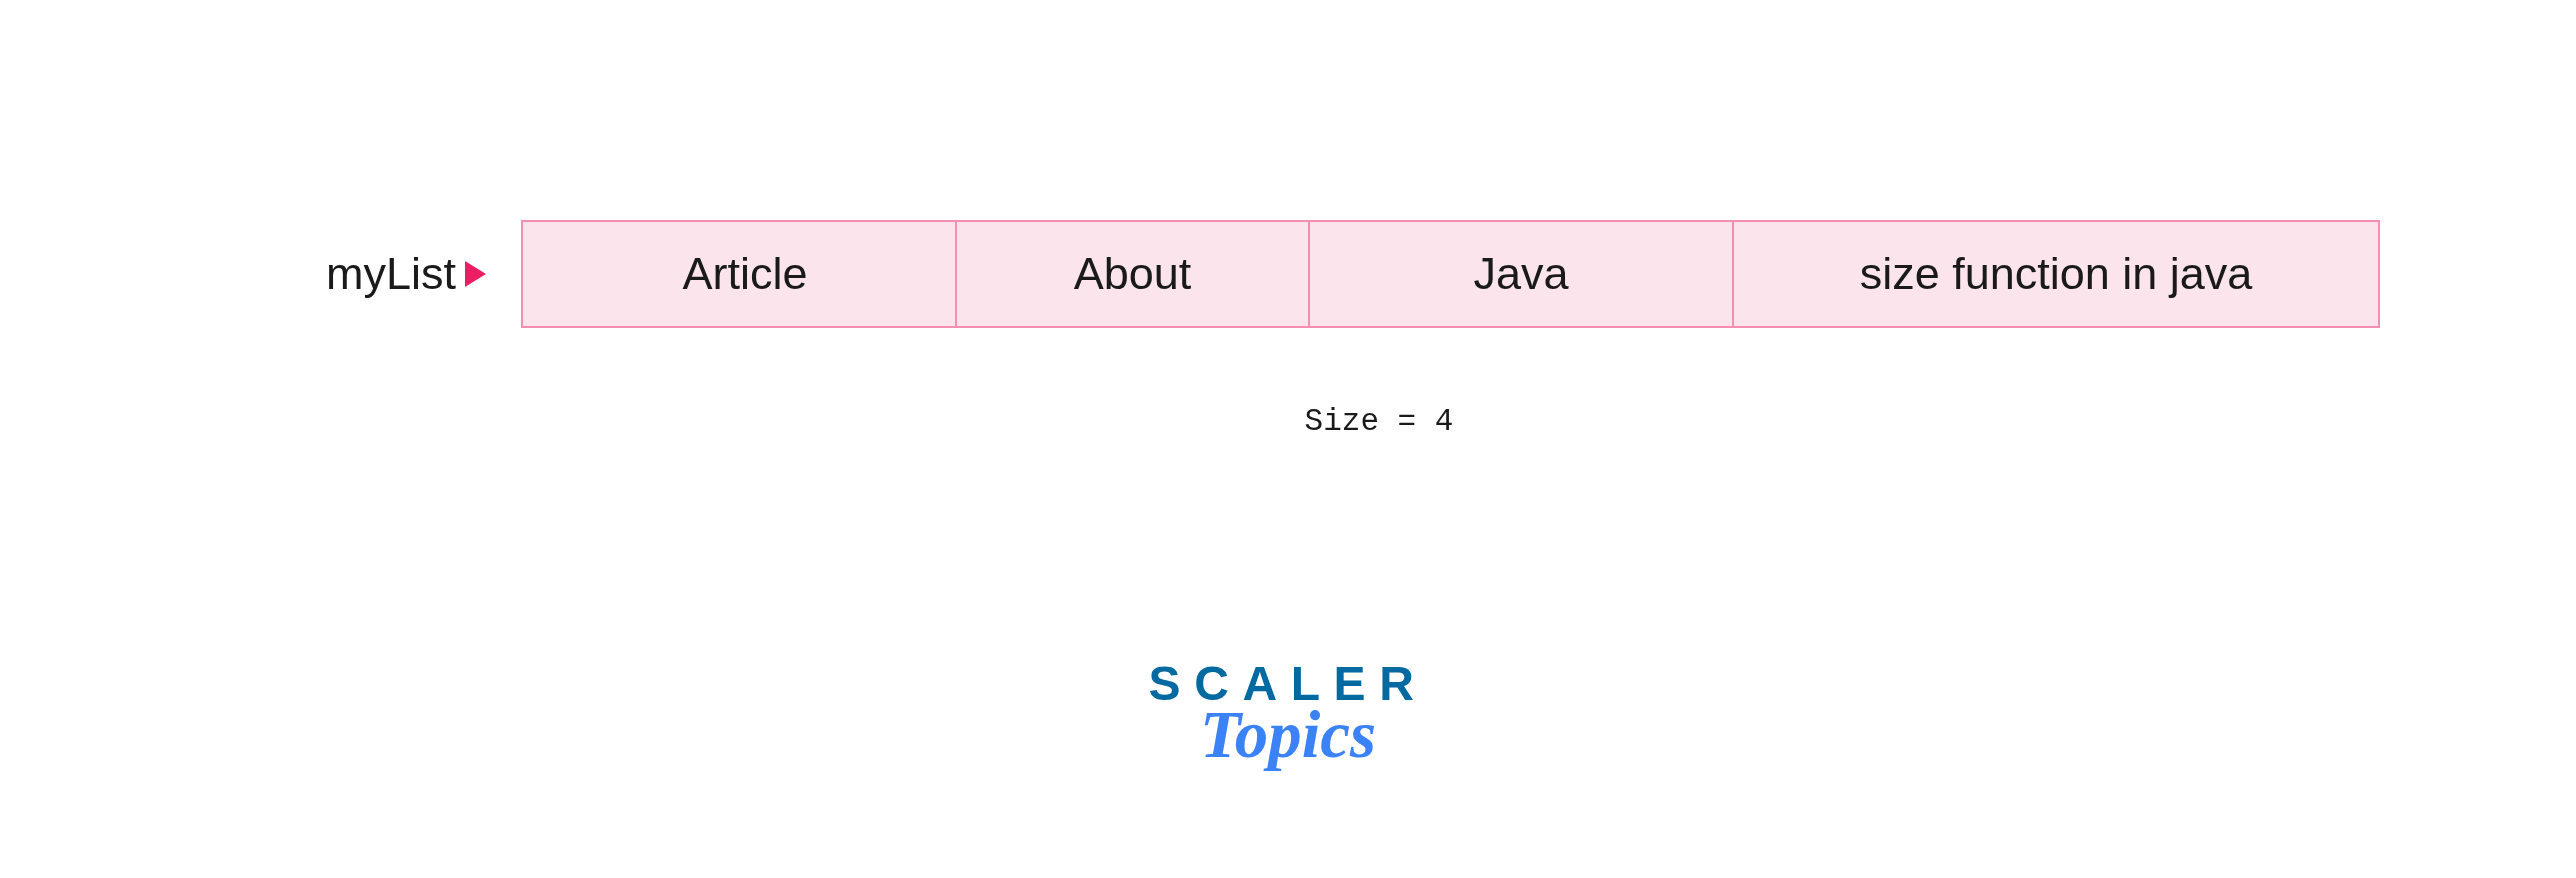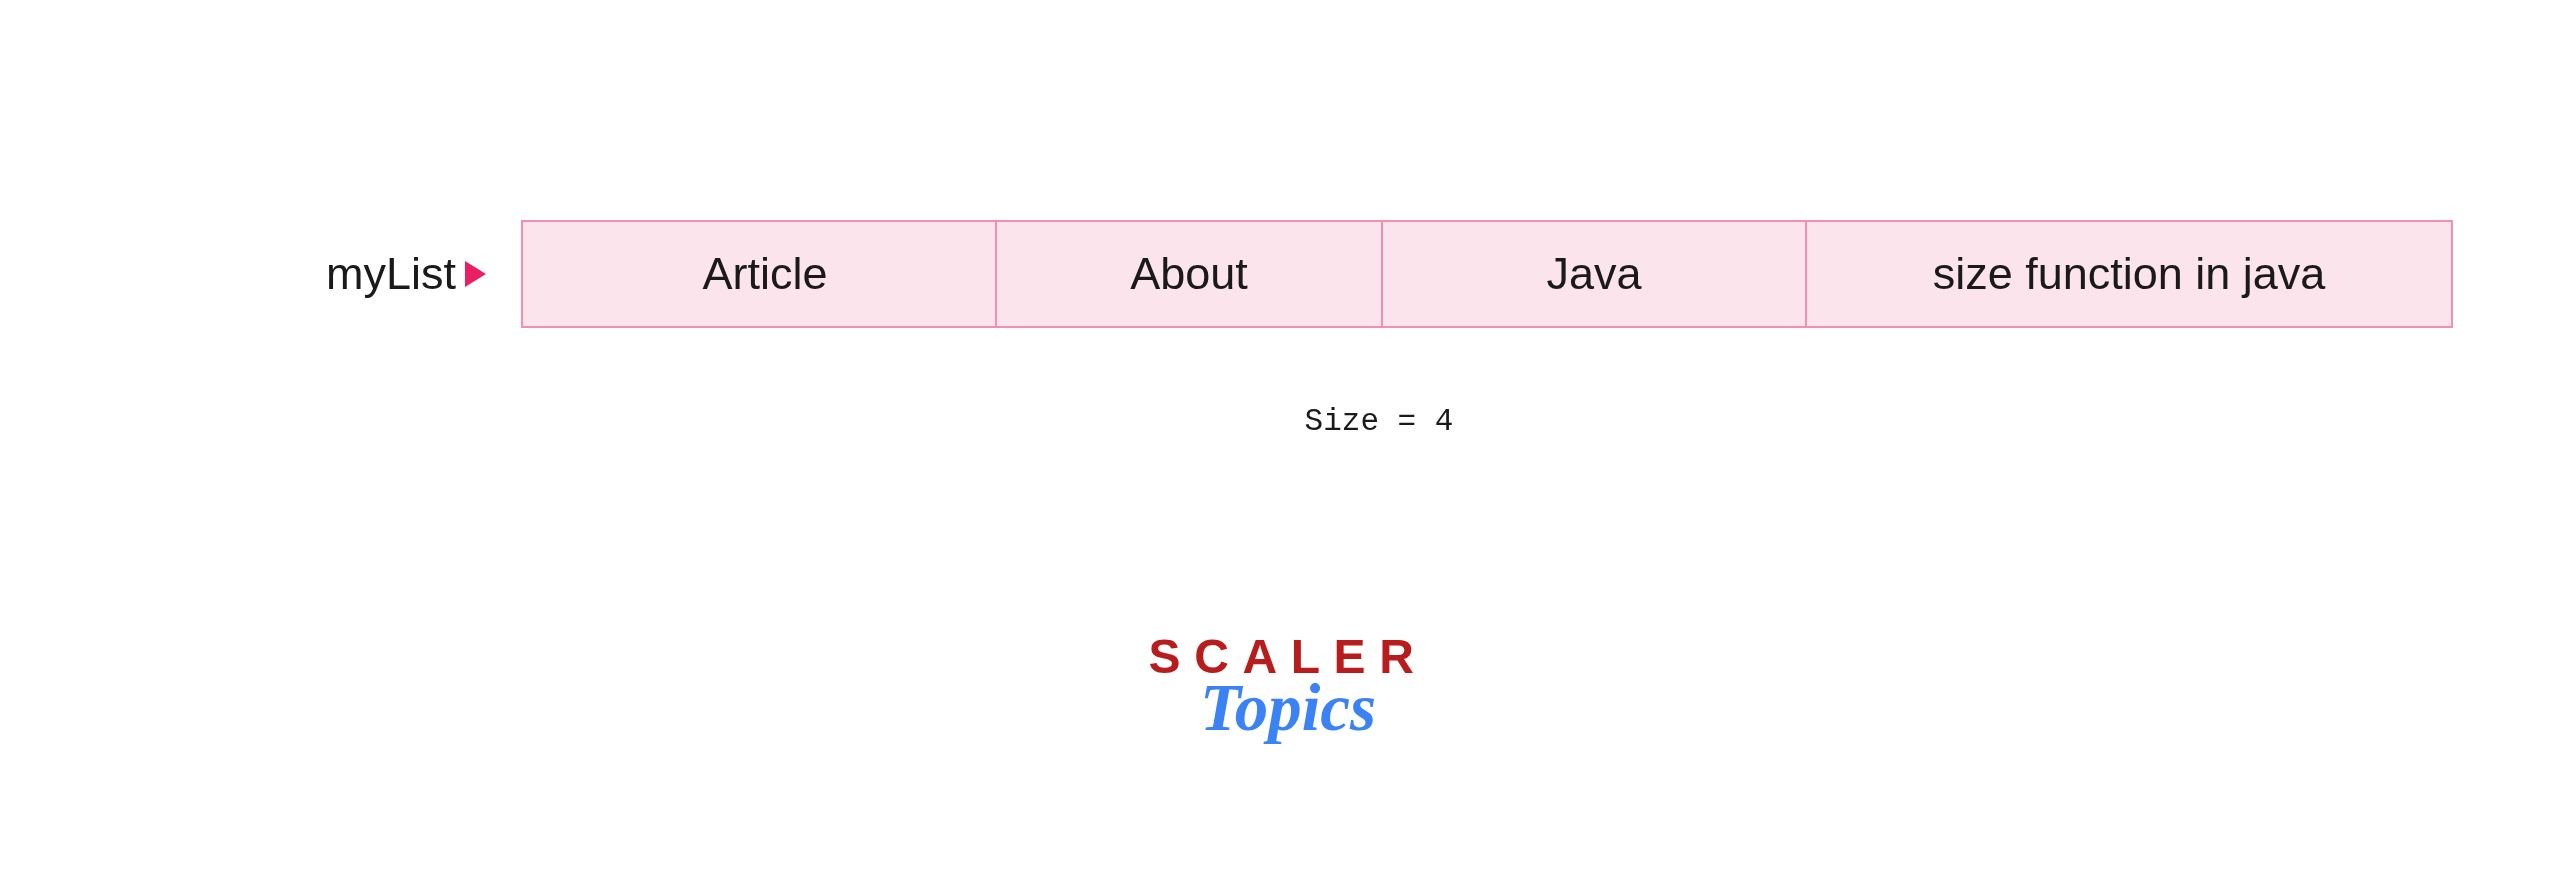--- a/index.html
+++ b/index.html
@@ -51,22 +51,22 @@
       font-size: 45px;
       color: #1a1a1a;
       text-align: center;
       display: flex;
       align-items: center;
       justify-content: center;
     }
     .cell:last-child {
       border-right: none;
     }
-    .cell-0 { width: 474px; padding-left: 12px; }
-    .cell-1 { width: 386px; }
+    .cell-0 { width: 434px; padding-left: 12px; }
+    .cell-1 { width: 353px; }
     .cell-2 { width: 424px; }
     .cell-3 { width: 644px; }
     .size-label {
       text-align: center;
       font-size: 31px;
       color: #1a1a1a;
       margin-top: 76px;
       margin-left: 182px;
       font-family: Liberation Mono, monospace;
     }
@@ -74,22 +74,23 @@
       position: absolute;
       top: 629px;
       left: 50%;
       transform: translateX(-50%);
       text-align: center;
     }
     .logo-scaler {
       font-size: 48px;
       font-weight: 700;
       letter-spacing: 13.6px;
-      color: #b91c1c;
+      color: #0369a1;
       font-family: 'Arial Black', sans-serif;
+      margin-top: 27px;
     }
     .logo-topics {
       font-size: 67px;
       color: #3b82f6;
       font-family: Liberation Serif, serif;
       font-style: italic;
       margin-top: -15px;
       font-weight: 600;
     }
   </style>

